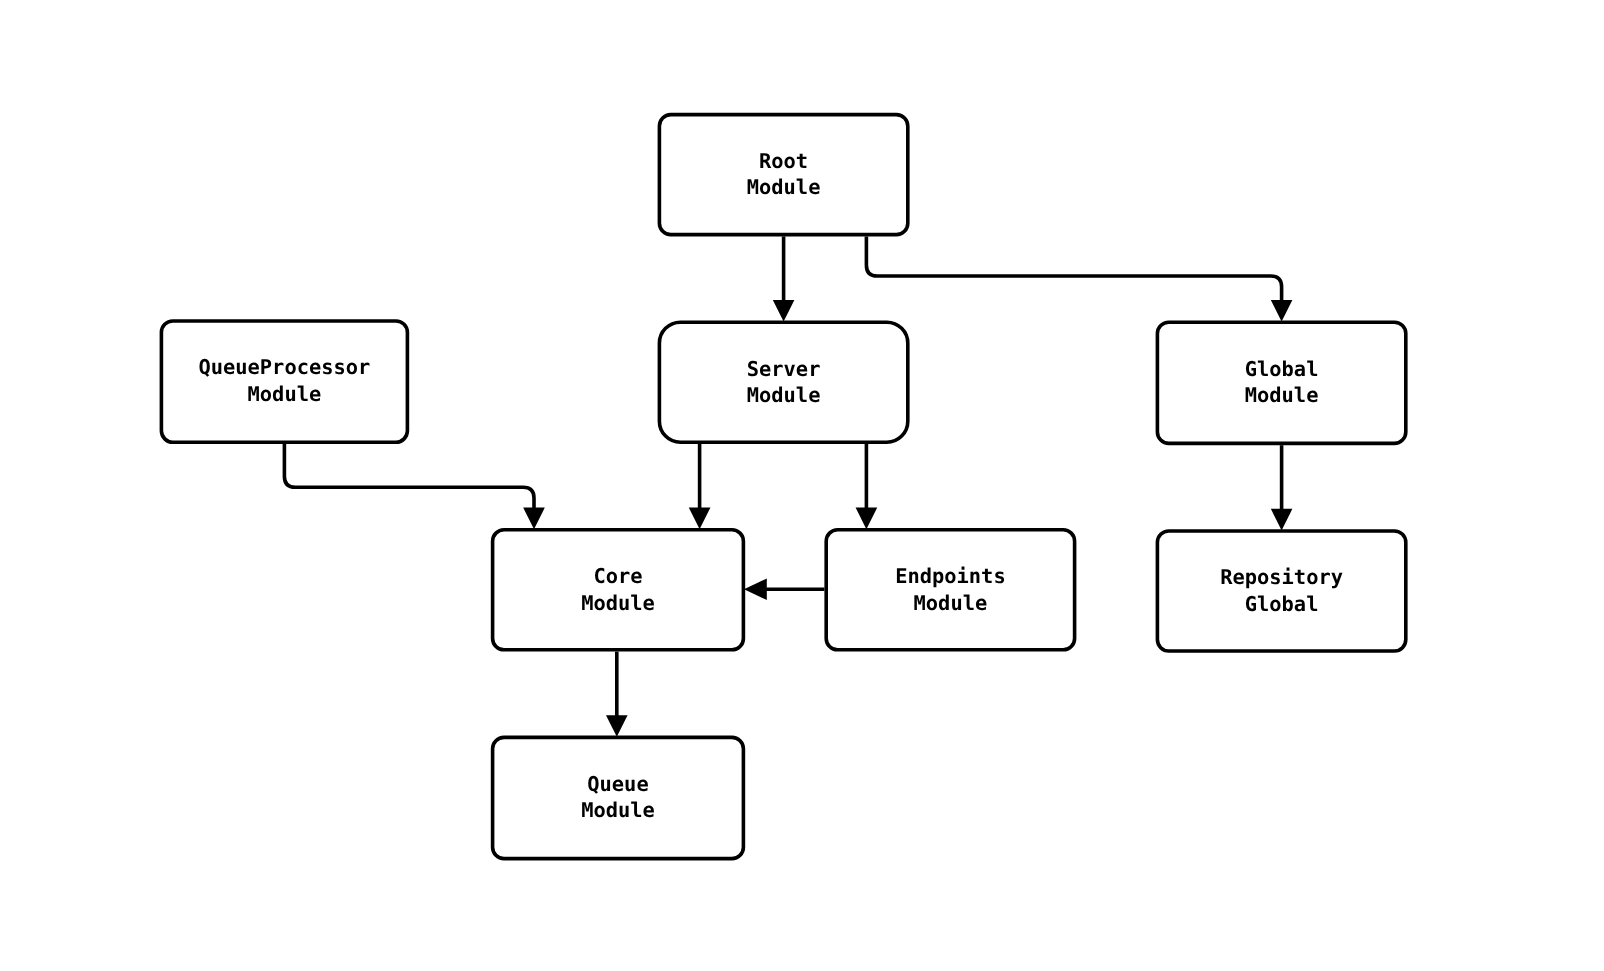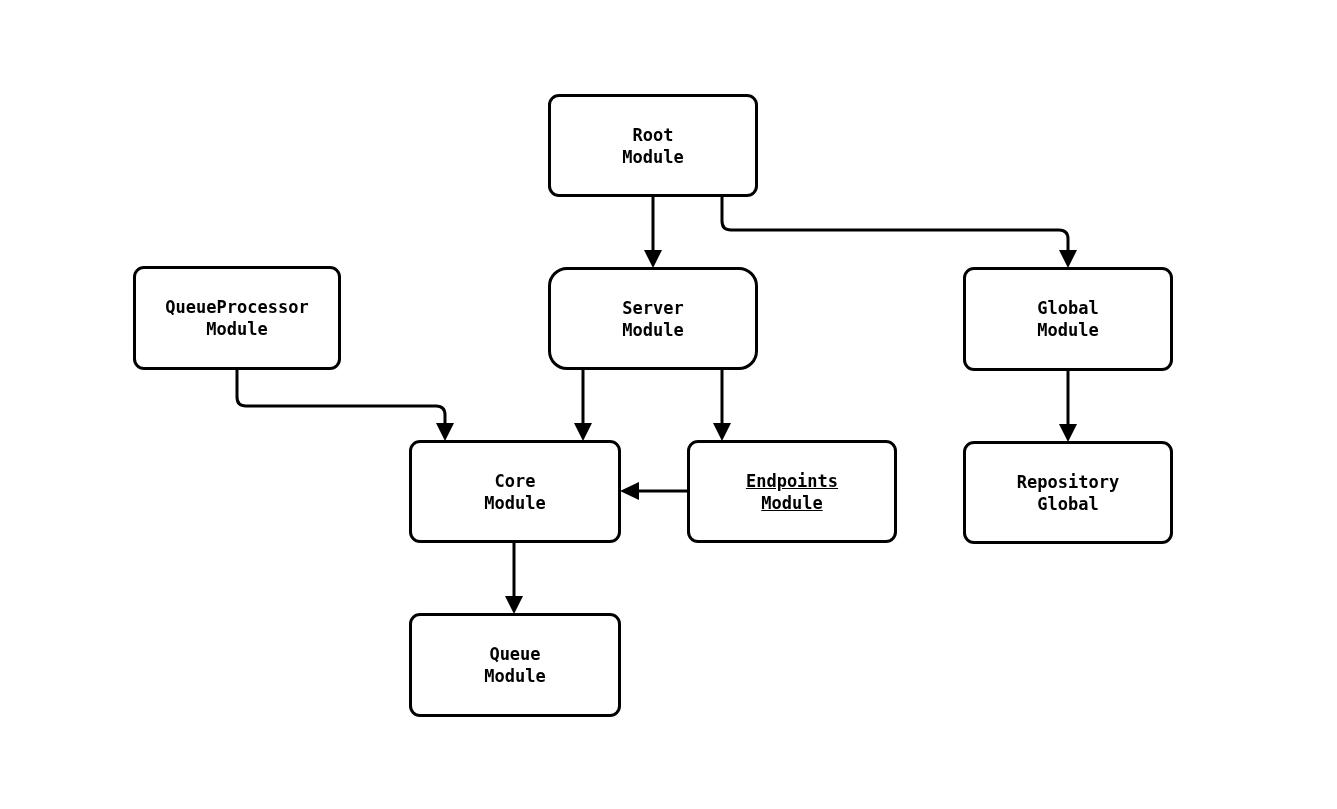--- a/index.html
+++ b/index.html
@@ -113,21 +113,21 @@
   <div class="node" style="left:963px; top:267px; width:210px; height:104px;">
     <span class="node-label">Global
 Module</span>
   </div>
 
   <div class="node" style="left:409px; top:440px; width:212px; height:103px;">
     <span class="node-label">Core
 Module</span>
   </div>
 
-  <div class="node" style="left:687px; top:440px; width:210px; height:103px;text-decoration:underline;">
+  <div class="node" style="left:687px; top:440px; width:210px; height:103px;">
     <span class="node-label">Endpoints
 Module</span>
   </div>
 
   <div class="node" style="left:963px; top:441px; width:210px; height:103px;">
     <span class="node-label">Repository
 Global</span>
   </div>
 
   <div class="node" style="left:409px; top:613px; width:212px; height:104px;">

